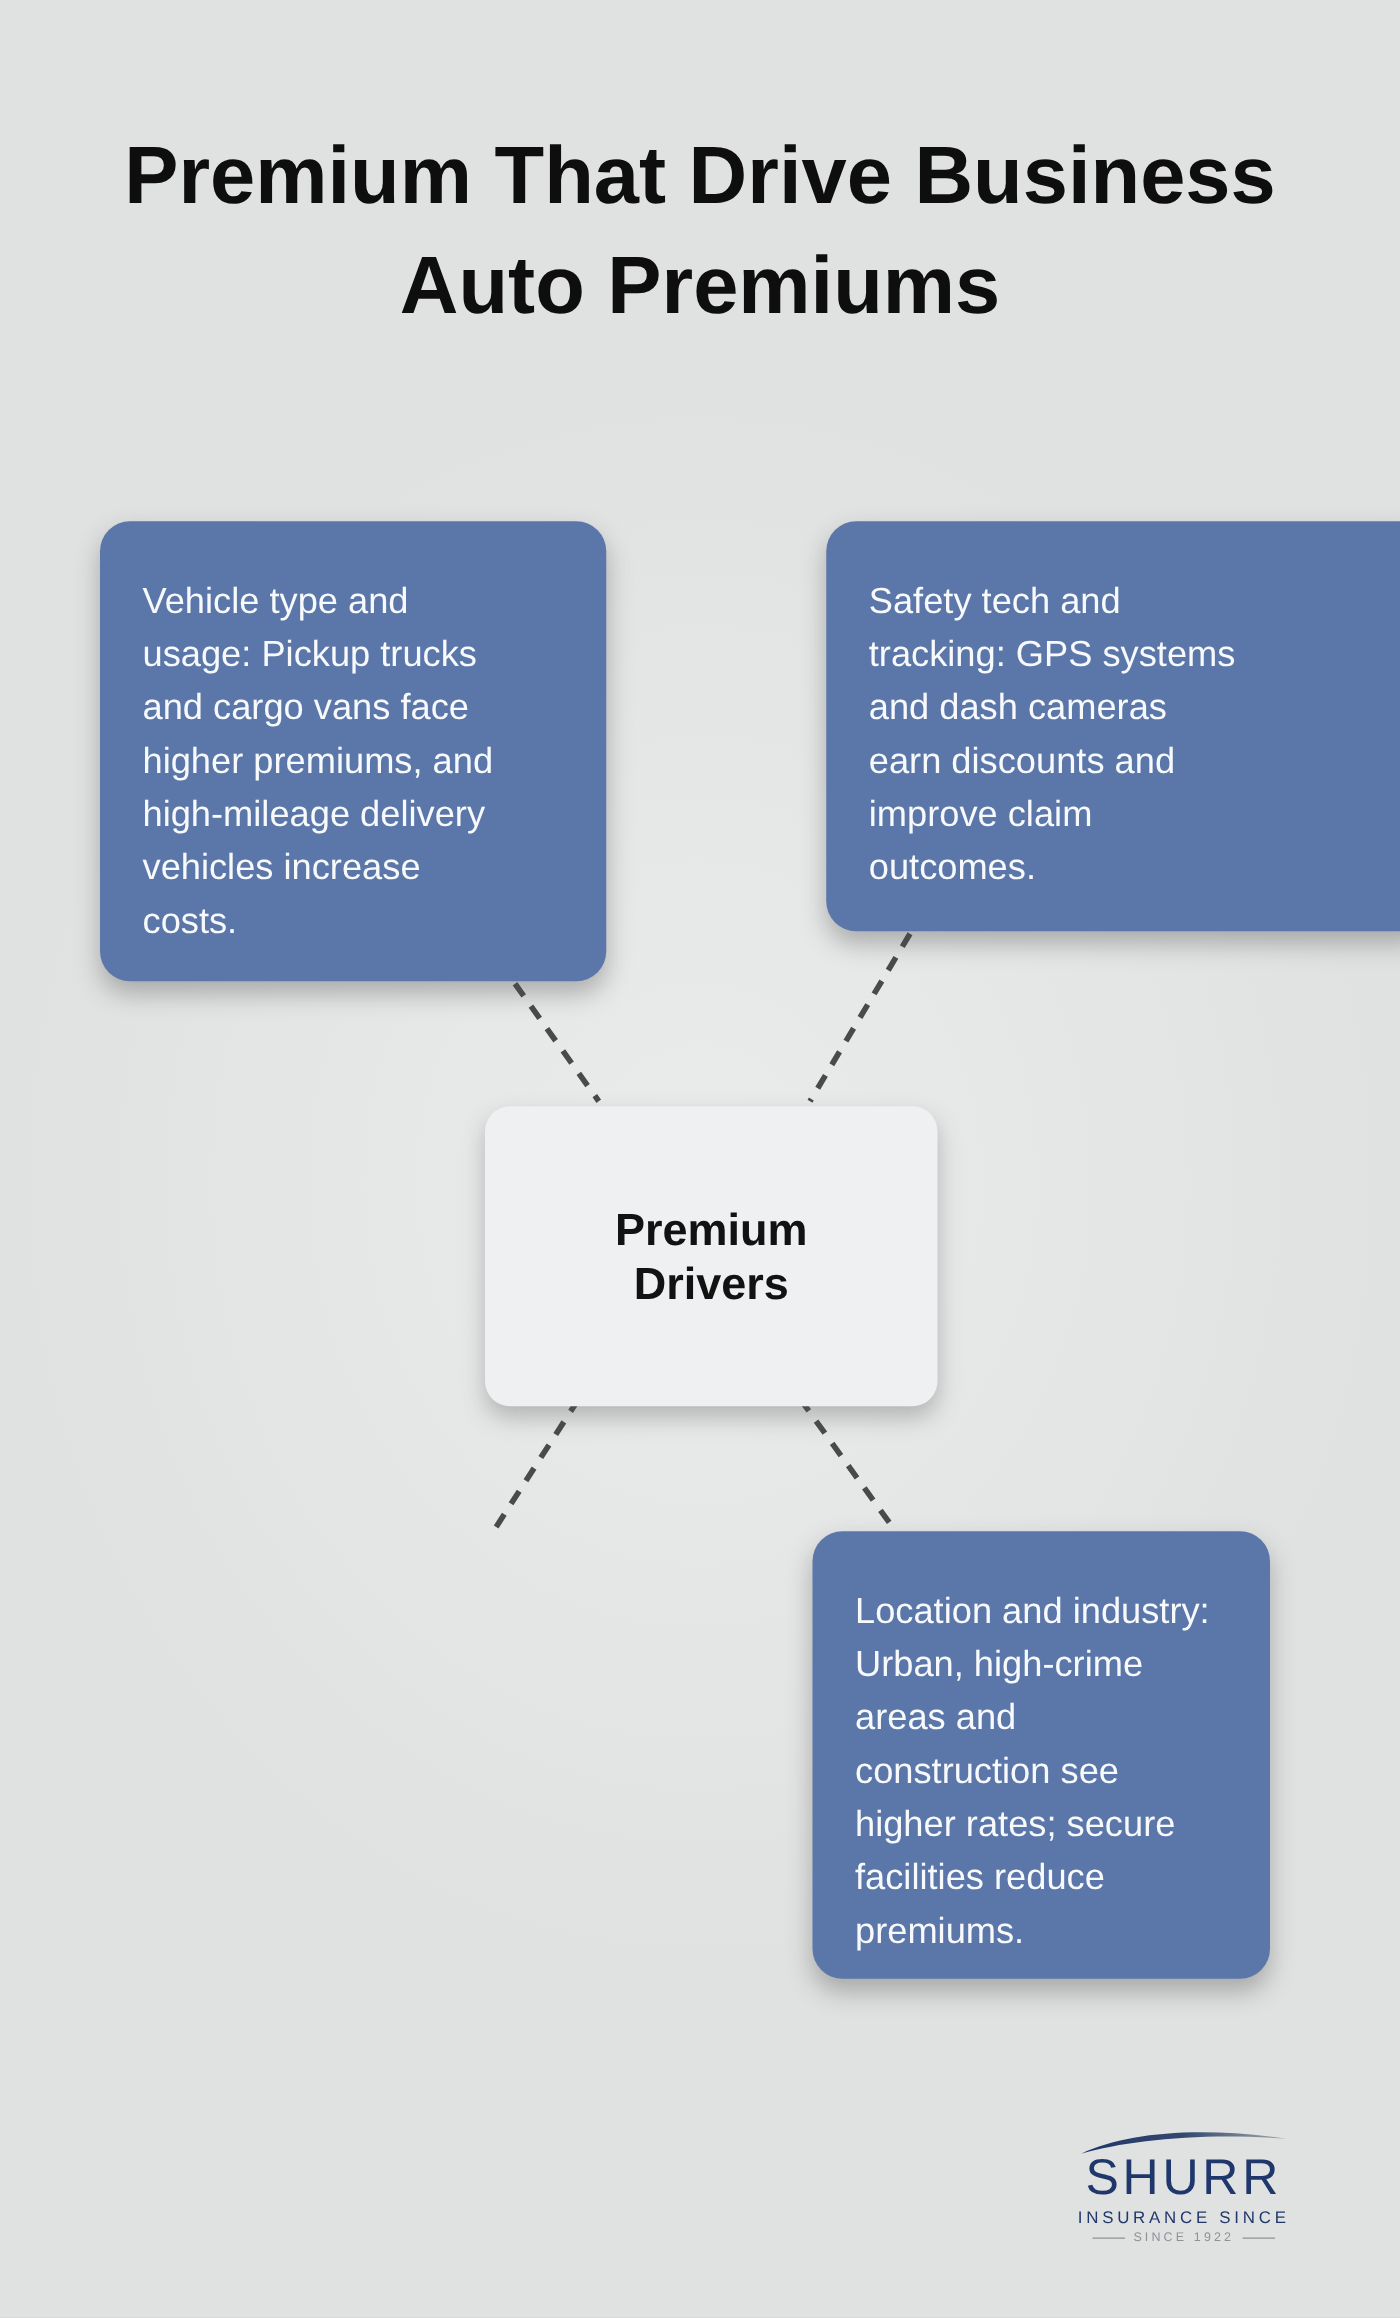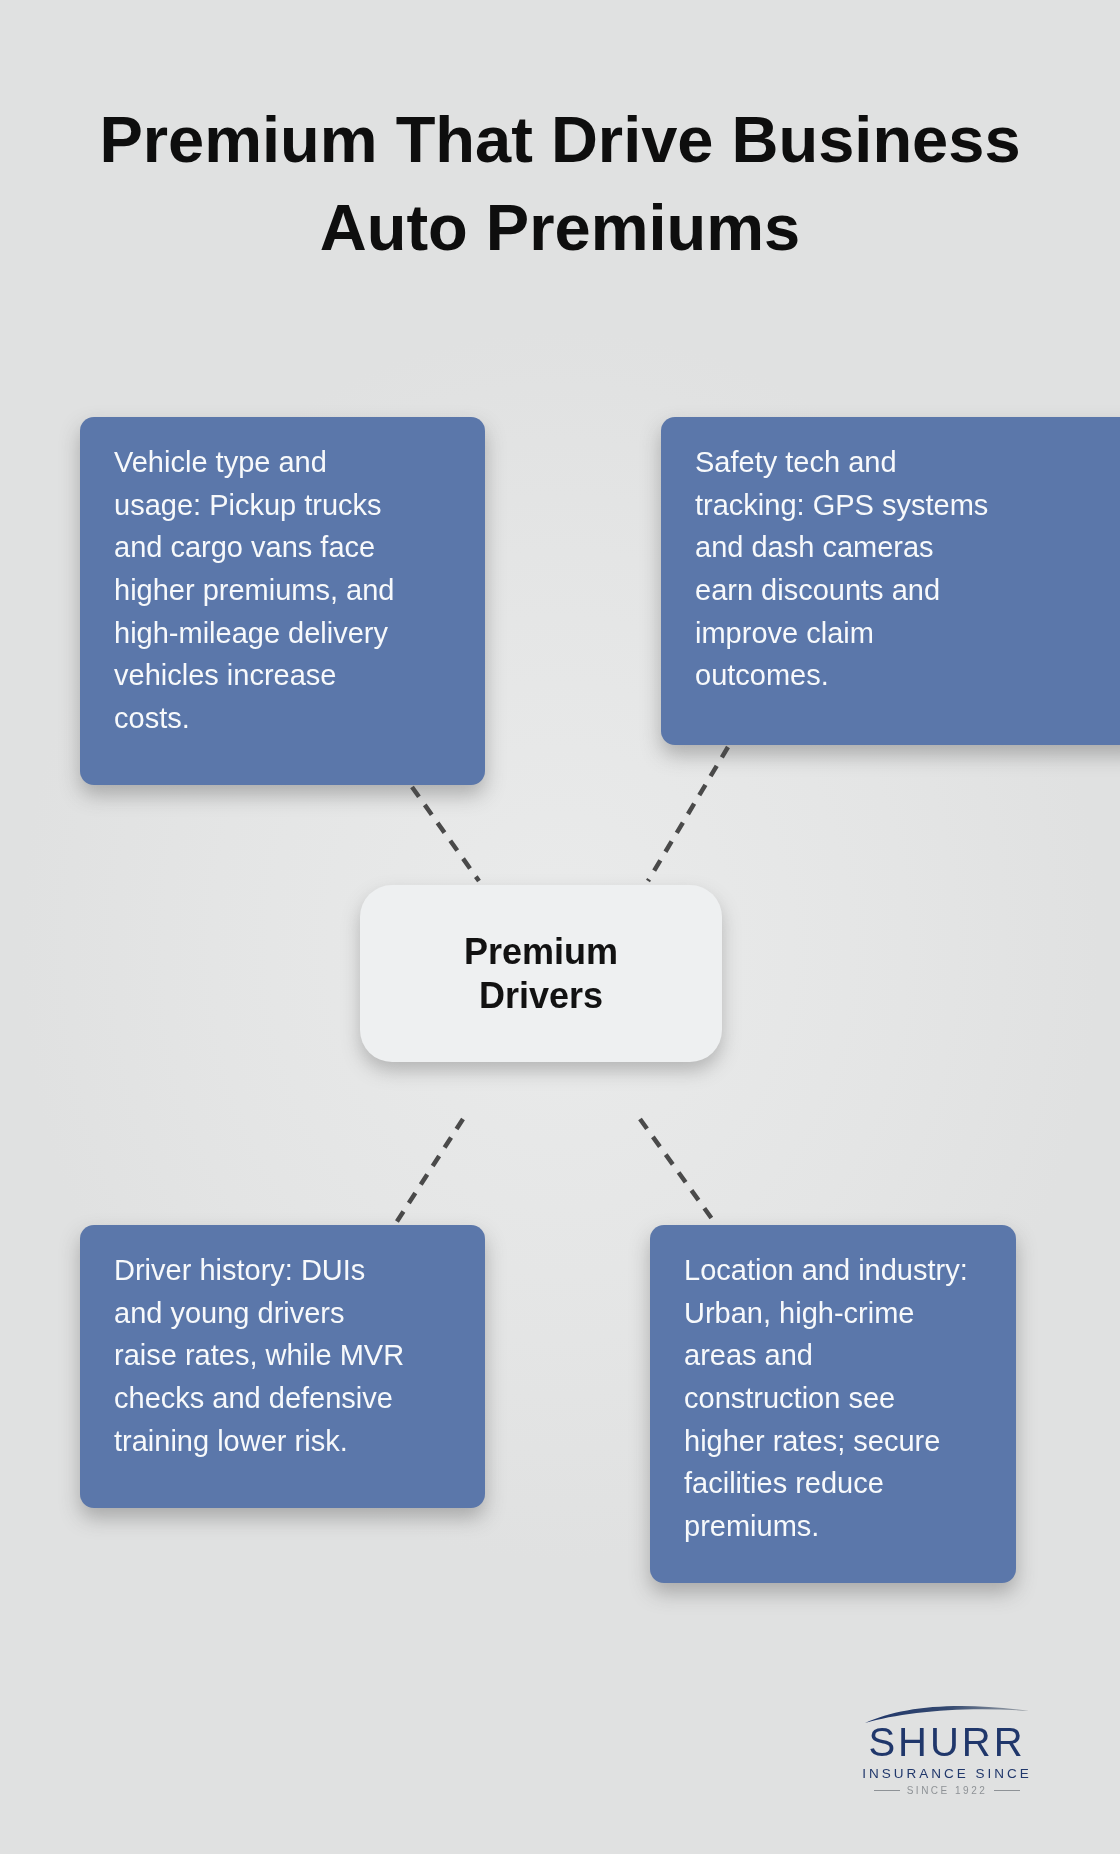--- a/index.html
+++ b/index.html
@@ -37,43 +37,43 @@
     stroke:var(--connector,#4a4a4a);
     stroke-width:4.5;
     stroke-dasharray:12 10;
   }
 
   
   .factor{
     position:absolute;
     box-sizing:border-box;
     background:var(--factor-box,#5b77aa);
-    border-radius:14px;
+    border-radius:24px;
     box-shadow:0 10px 20px rgba(80,80,80,0.38);
-    padding:24px 34px;
+    padding:43px 34px;
   }
   .factor .factor-text{
     display:block;
     white-space:pre-line;
     color:var(--factor-text,#f7f9fb);
     font-size:29px;
     line-height:1.47;
   }
   #factor-vehicle {left:80px;  top:417px;  width:405px; height:368px;}
   #factor-safety  {left:650px; top:417px;  width:483px; height:328px;margin-left:11px;}
   #factor-driver  {left:80px;  top:1225px; width:405px; height:283px;}
   #factor-location{left:650px; top:1225px; width:366px; height:358px;}
 
   
   .center-node{
     position:absolute;
-    left:360px;top:885px;
-    width:362px;height:177px;
+    left:388px;top:885px;
+    width:362px;height:240px;
     background:var(--center-box,#eef0f1);
-    border-radius:32px;
+    border-radius:20px;
     box-shadow:0 9px 18px rgba(90,90,90,0.35);
     display:flex;align-items:center;justify-content:center;
     text-align:center;
   }
   .center-node .center-label{
     display:block;
     max-width:240px;
     font-size:36px;
     font-weight:bold;
     line-height:1.2;
@@ -143,27 +143,20 @@
 and dash cameras
 earn discounts and
 improve claim
 outcomes.</span>
   </div>
 
   <div class="center-node">
     <span class="center-label">Premium Drivers</span>
   </div>
 
-  <div class="factor" id="factor-driver">
-    <span class="factor-text">Driver history: DUIs
-and young drivers
-raise rates, while MVR
-checks and defensive
-training lower risk.</span>
-  </div>
 
   <div class="factor" id="factor-location">
     <span class="factor-text">Location and industry:
 Urban, high-crime
 areas and
 construction see
 higher rates; secure
 facilities reduce
 premiums.</span>
   </div>

